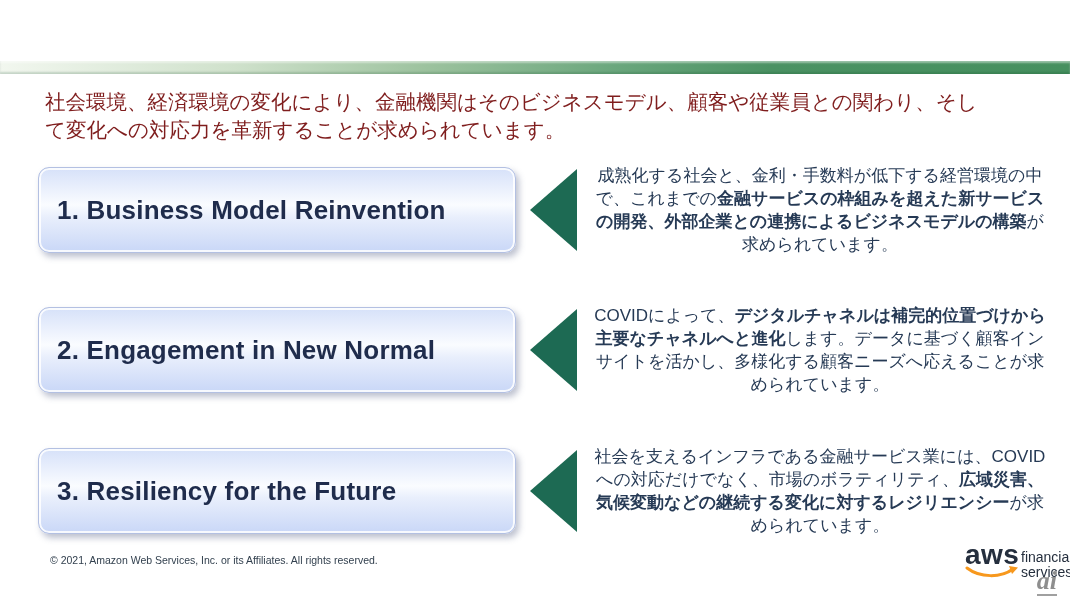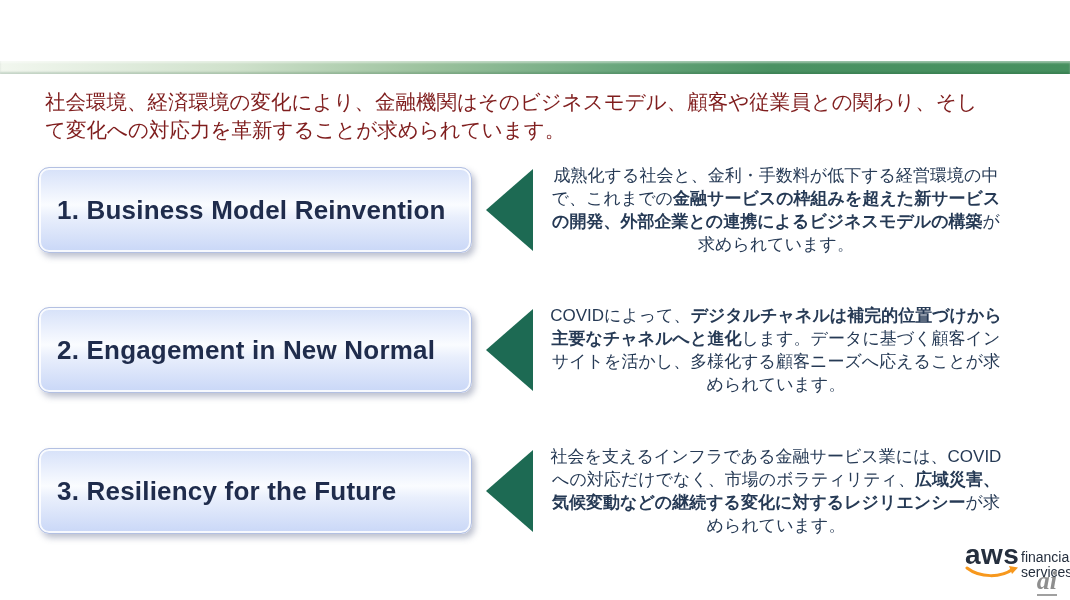--- a/index.html
+++ b/index.html
@@ -52,21 +52,21 @@
     left: 38px;
     display: flex;
     align-items: center;
     height: 86px;
   }
   .row-1 { top: 167px; }
   .row-2 { top: 307px; }
   .row-3 { top: 448px; }
 
   .pill {
-    width: 434px;
+    width: 478px;
     height: 86px;
     border-radius: 11px;
     border: 1px solid #b3c0e2;
     background: linear-gradient(180deg,
       #d6e1f9 0%, #edf2fd 28%, #fafcff 44%, #e9effc 58%, #c9d7f7 100%);
     box-shadow: 3px 4px 6px rgba(110,120,150,0.45),
                 inset 0 0 0 2px rgba(255,255,255,0.85);
     display: flex;
     align-items: center;
     padding-left: 18px;
@@ -170,20 +170,21 @@
   </div>
 
   <div class="row row-3">
     <div class="pill">
       <span class="pill-label">3. Resiliency for the Future</span>
     </div>
     <div class="arrow-left"></div>
     <div class="desc"><span>社会を支えるインフラである金融サービス業には、COVIDへの対応だけでなく、市場のボラティリティ、</span><b>広域災害、気候変動などの継続する変化に対するレジリエンシー</b><span>が求められています。</span></div>
   </div>
 
+  <div class="copyright">© 2021, Amazon Web Services, Inc. or its Affiliates. All rights reserved.</div>
 
   <div class="aws-logo">
     <div class="aws-wordmark-wrap">
       <div class="aws-wordmark">aws</div>
       <svg class="aws-smile" width="54" height="14" viewBox="0 0 54 14">
         <path d="M2 2 C 15 12, 36 12, 48 3" fill="none" stroke="#f7981d" stroke-width="3" stroke-linecap="round"></path>
         <polygon points="44,0 53,1.5 47,8" fill="#f7981d"></polygon>
       </svg>
     </div>
     <div class="logo-sub">

